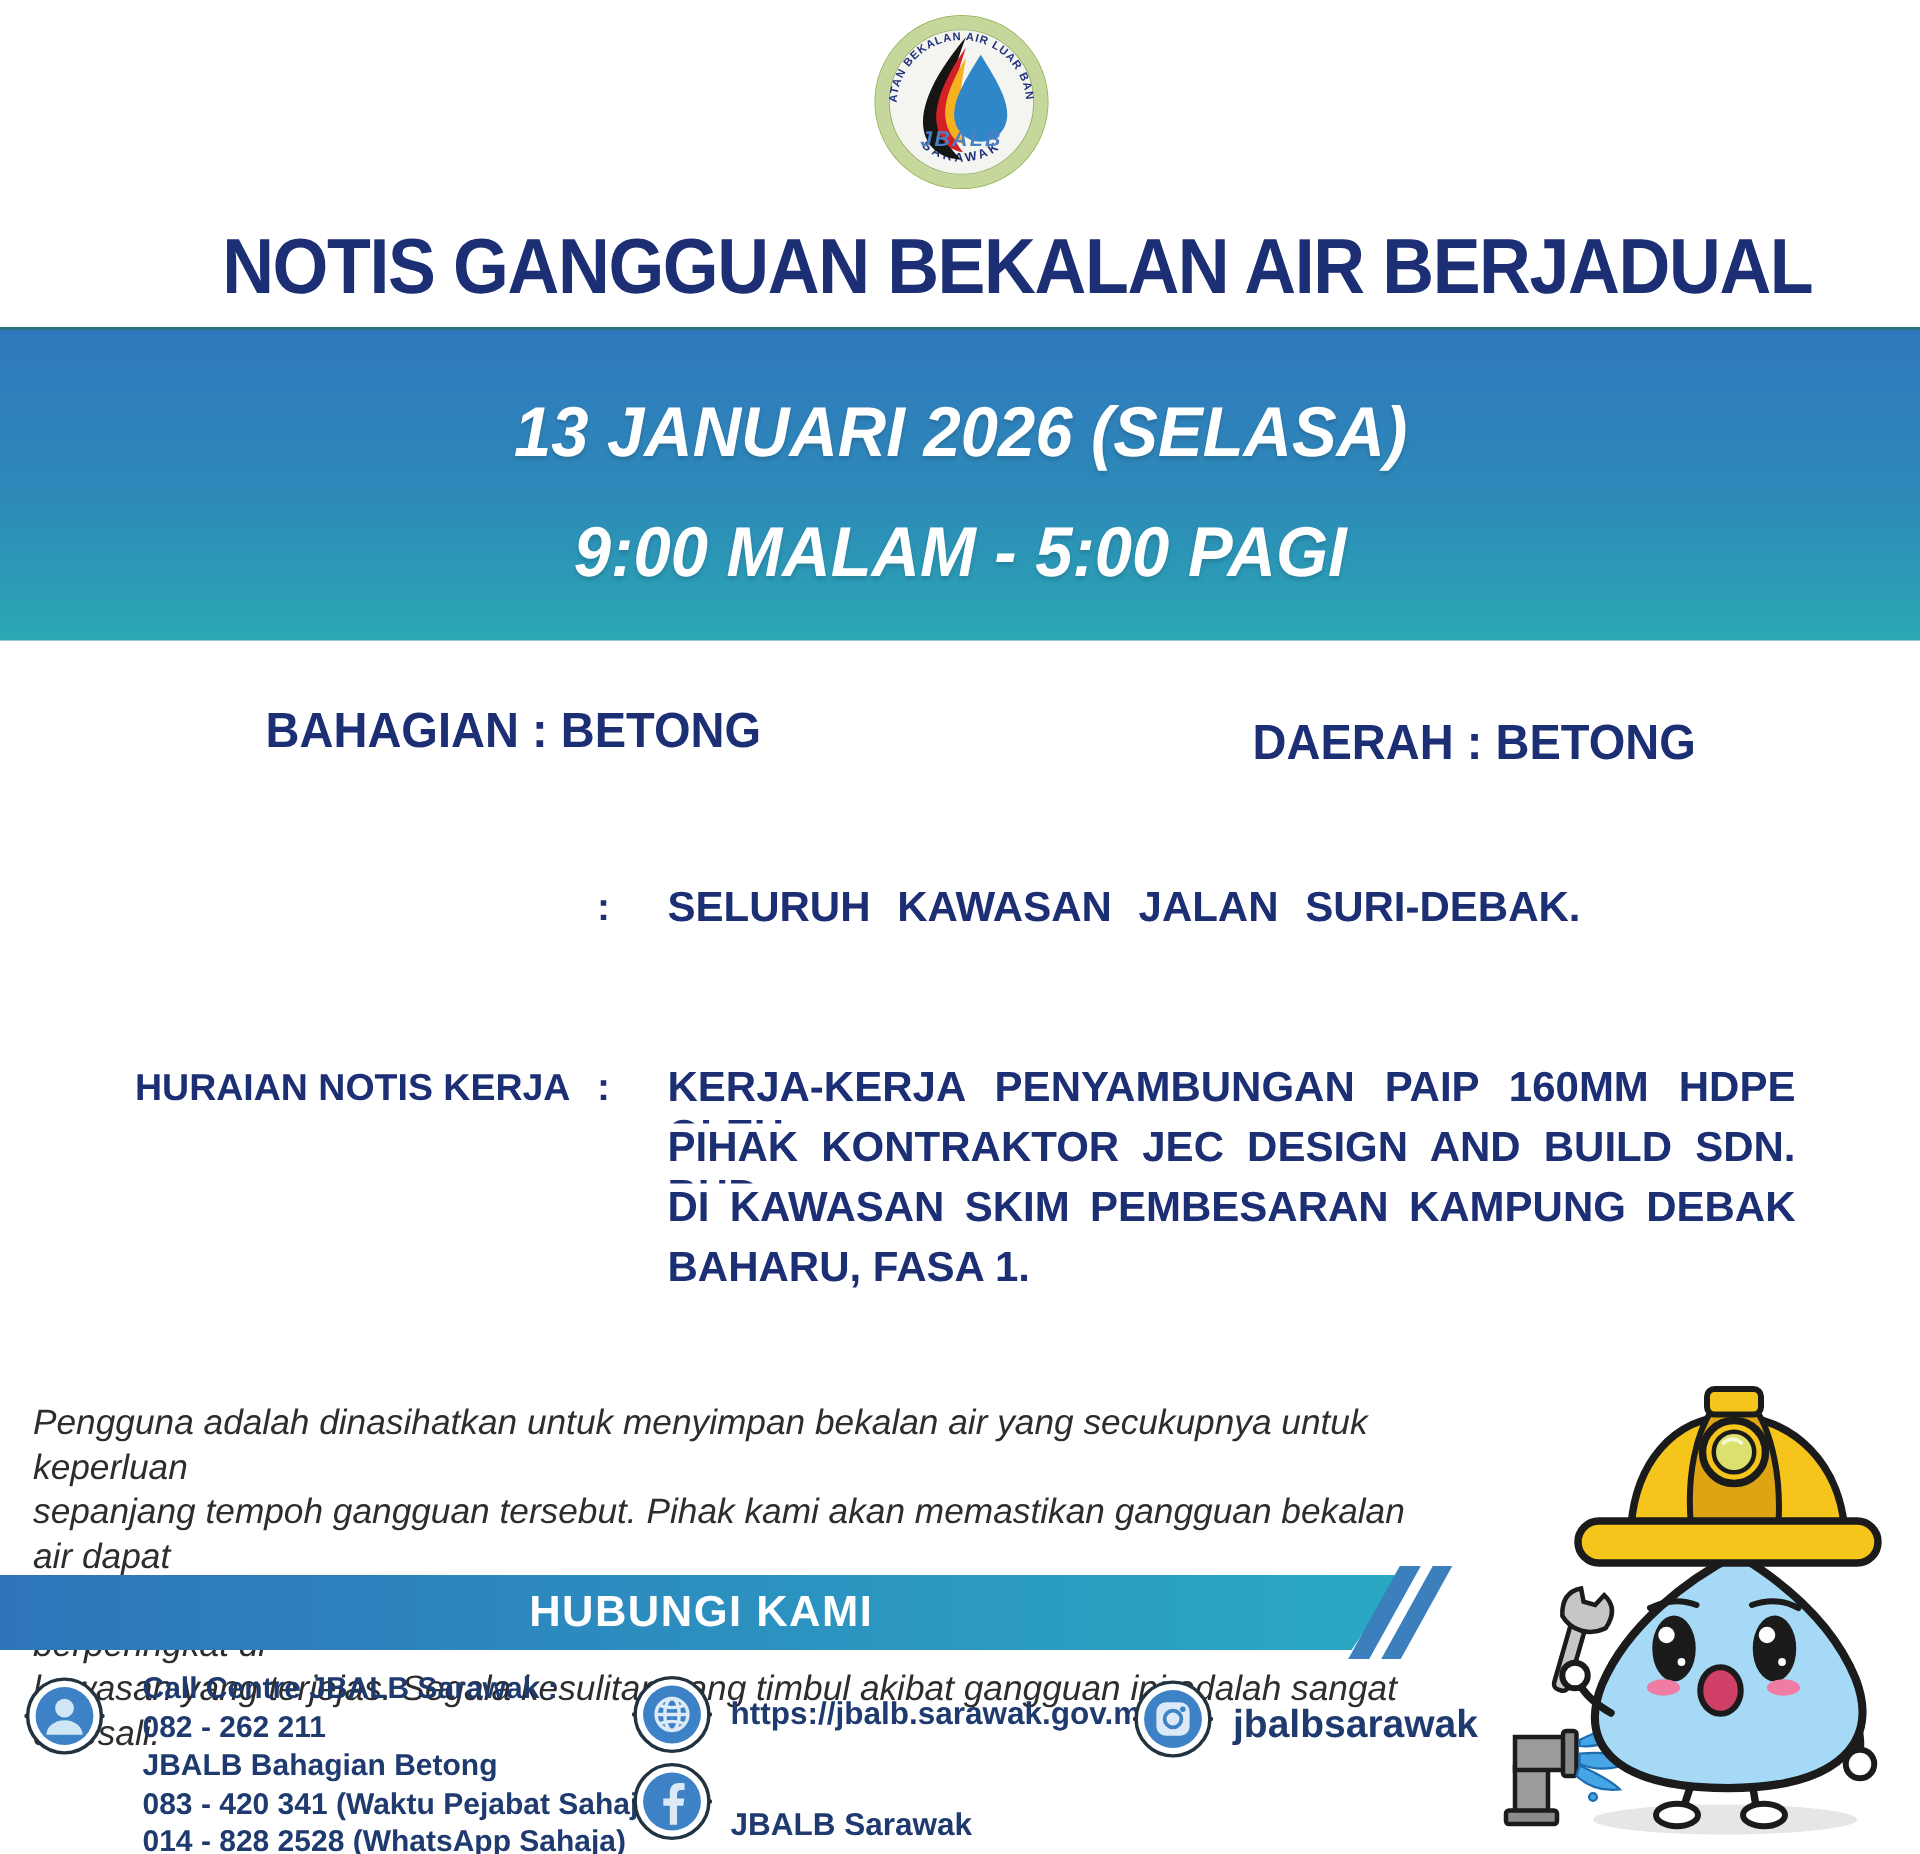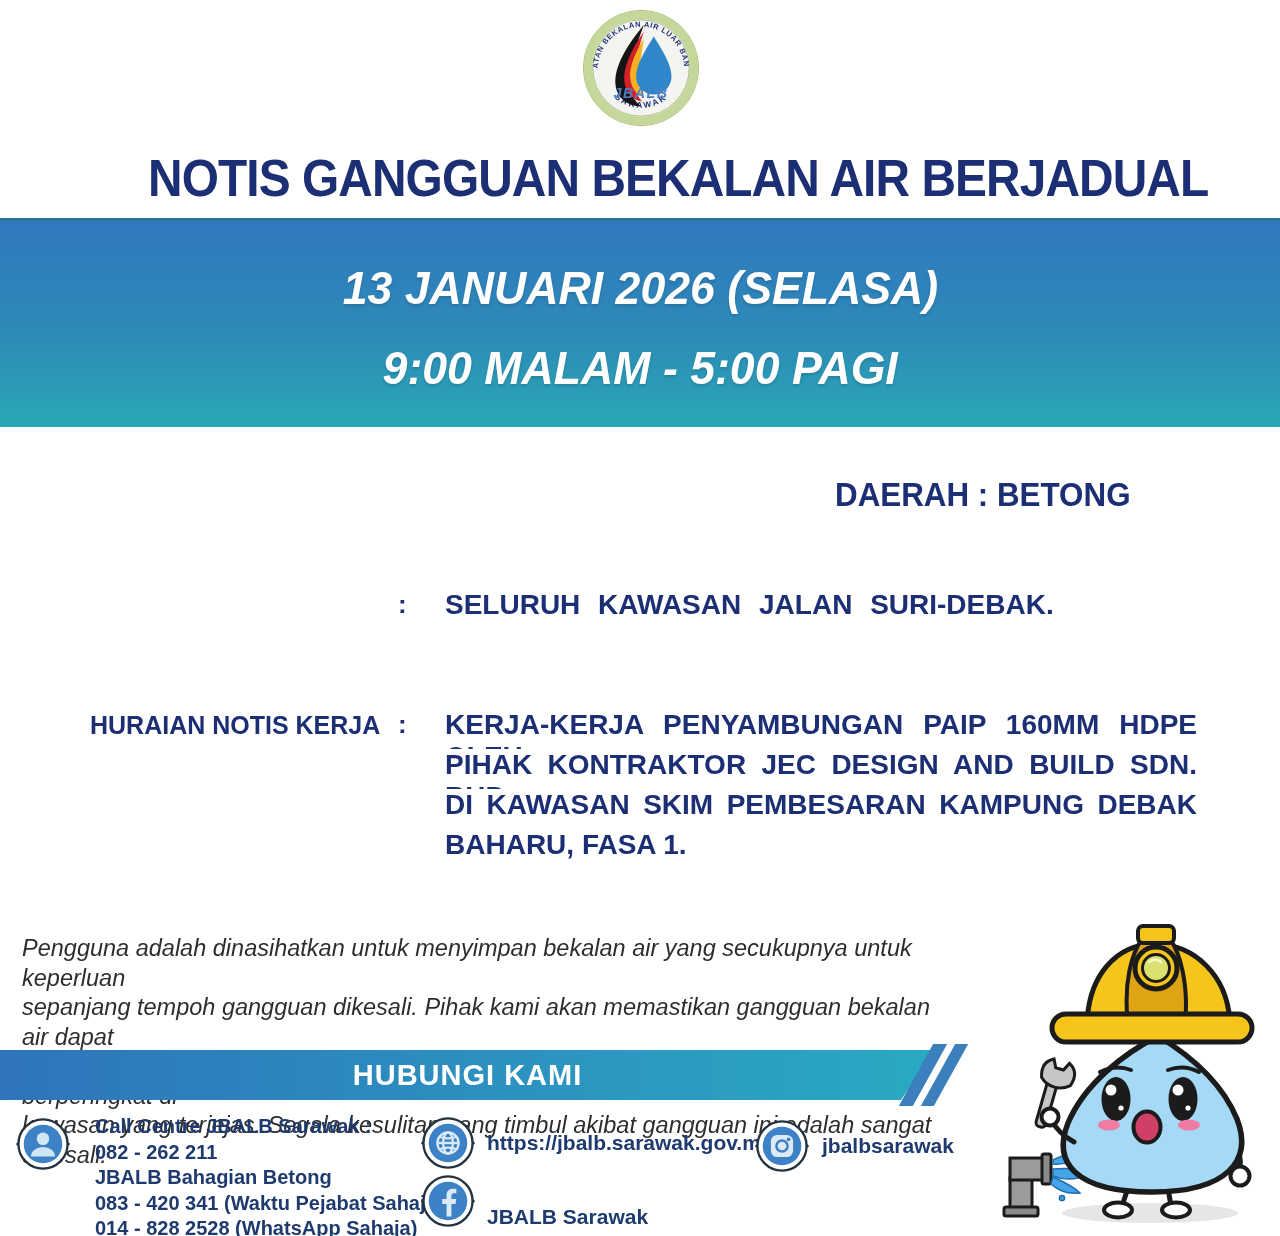--- a/index.html
+++ b/index.html
@@ -58,21 +58,21 @@
   .footer-icon { position:absolute; width:54px; height:54px; }
   .icon-person    { left:16px;  top:1117px; }
   .icon-globe     { left:421px; top:1116px; }
   .icon-facebook  { left:421px; top:1174px; }
   .icon-instagram { left:755px; top:1119px; }
 
   .phone-block { position:absolute; left:95px; top:1114px; font-size:20px; font-weight:bold;
                  color:#1e3a6e; line-height:25.5px; }
   .site-text { position:absolute; left:487px; top:1131px; font-size:21px; font-weight:bold; color:#1e3a6e; }
   .fb-text   { position:absolute; left:487px; top:1191px; font-size:21px; font-weight:bold; color:#1e3a6e;margin-top:14px; }
-  .ig-text   { position:absolute; left:822px; top:1134px; font-size:21px; font-weight:bold; color:#1e3a6e; }
+  .ig-text   { position:absolute; left:822px; top:1134px; font-size:26px; font-weight:bold; color:#1e3a6e; }
 
   .mascot { position:absolute; left:990px; top:920px; width:290px; height:316px; }
 </style>
 </head>
 <body>
 
 <div class="poster">
 
   <svg class="logo" viewBox="0 0 120 120">
     <circle cx="60" cy="60" r="58.5" fill="#eef0ea" stroke="#8fae53" stroke-width="1"></circle>
@@ -100,37 +100,38 @@
 
   <div class="title">
     <span>NOTIS GANGGUAN BEKALAN AIR BERJADUAL</span>
   </div>
 
   <div class="banner">
     <div class="line date"><span>13 JANUARI 2026 (SELASA)</span></div>
     <div class="line time"><span>9:00 MALAM - 5:00 PAGI</span></div>
   </div>
 
+  <div class="bahagian"><span>BAHAGIAN : BETONG</span></div>
   <div class="daerah"><span>DAERAH : BETONG</span></div>
 
   <div class="row-colon" style="top:589px;">:</div>
   <div class="kawasan-value">SELURUH KAWASAN JALAN SURI-DEBAK.</div>
 
   <div class="row-label" style="top:711px;">HURAIAN NOTIS KERJA</div>
   <div class="row-colon" style="top:709px;">:</div>
   <div class="huraian-lines">
     <div class="hline">KERJA-KERJA PENYAMBUNGAN PAIP 160MM HDPE OLEH</div>
     <div class="hline">PIHAK KONTRAKTOR JEC DESIGN AND BUILD SDN. BHD.</div>
     <div class="hline">DI KAWASAN SKIM PEMBESARAN KAMPUNG DEBAK</div>
     <div class="hline last">BAHARU, FASA 1.</div>
   </div>
 
   <div class="advisory">
     <div>Pengguna adalah dinasihatkan untuk menyimpan bekalan air yang secukupnya untuk keperluan</div>
-    <div>sepanjang tempoh gangguan dikesali. Pihak kami akan memastikan gangguan bekalan air dapat</div>
+    <div>sepanjang tempoh gangguan tersebut. Pihak kami akan memastikan gangguan bekalan air dapat</div>
     <div>diselesaikan dengan secepat mungkin dan bekalan air akan kembali pulih secara berperingkat di</div>
     <div>kawasan yang terjejas. Segala kesulitan yang timbul akibat gangguan ini adalah sangat dikesali.</div>
   </div>
 
   <div class="contact-bar">
     <div class="heading">HUBUNGI KAMI</div>
   </div>
   <div class="stripe s1"></div>
   <div class="stripe s2"></div>
 

